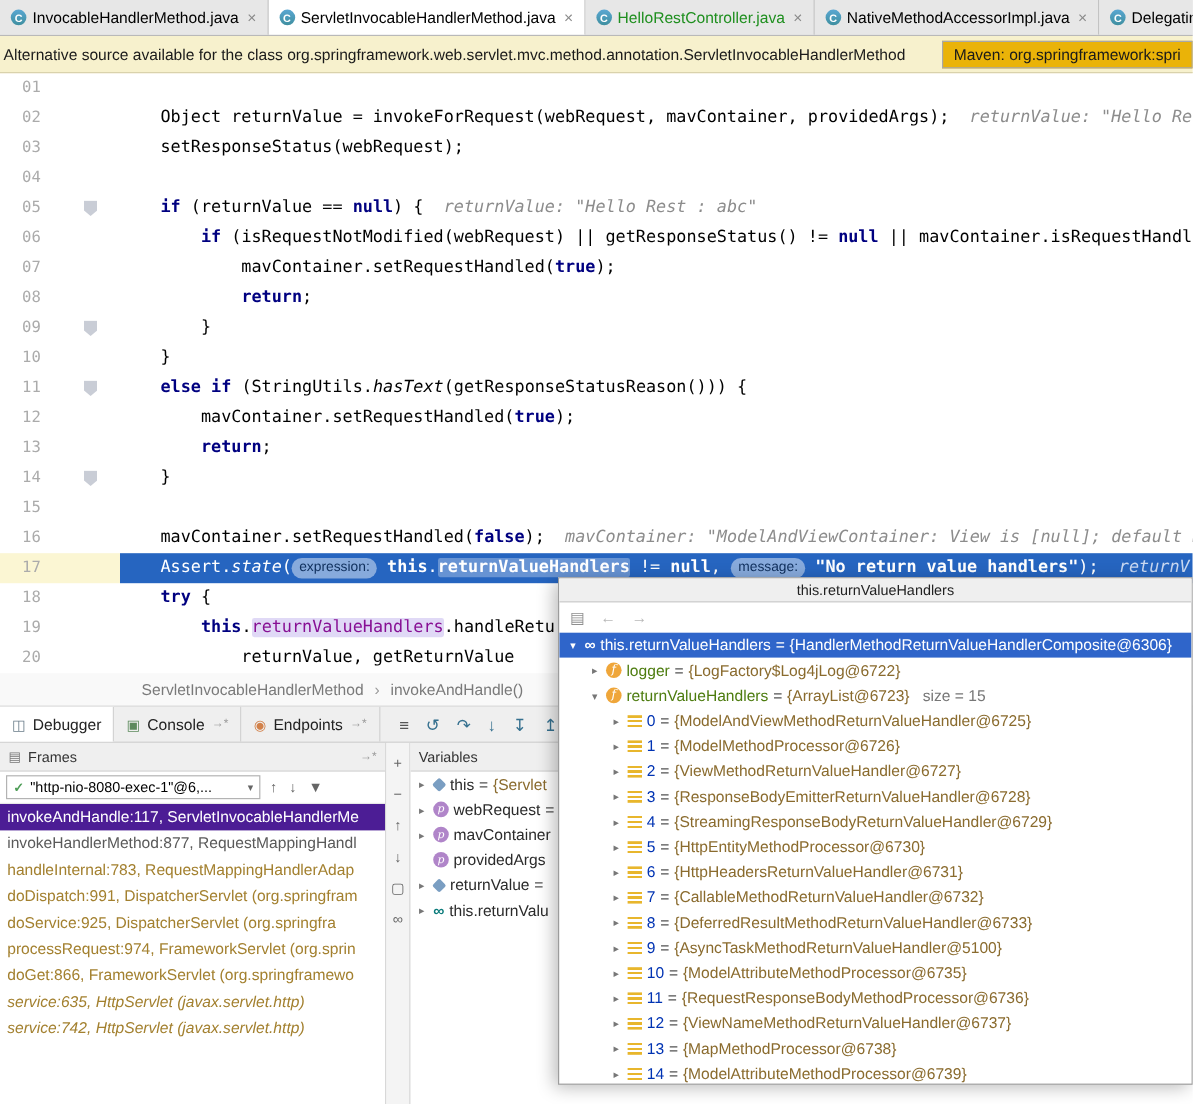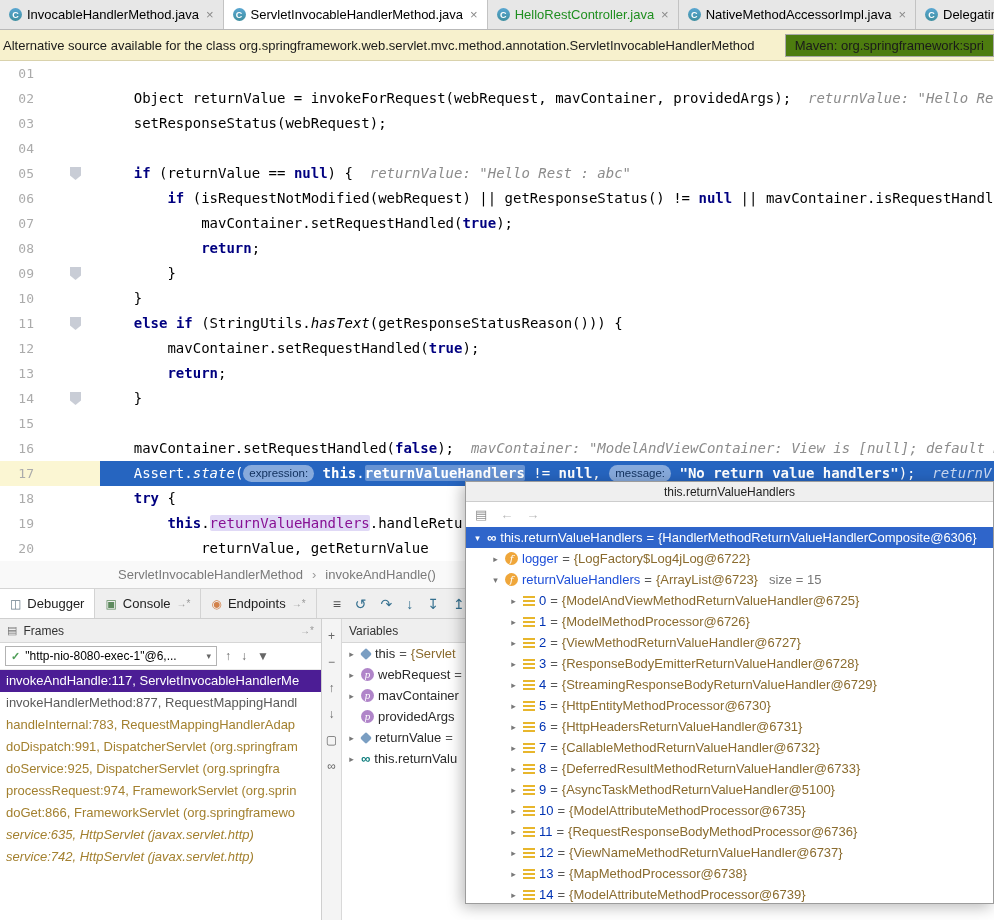--- a/index.html
+++ b/index.html
@@ -9,21 +9,21 @@
   
   .tabbar { height: 30px; background: #E7E7E7; border-bottom: 1px solid #B9B9B9; display: flex; align-items: stretch; overflow: hidden; }
   .tab { display: flex; align-items: center; gap: 5px; padding: 0 9px; font-size: 13px; border-right: 1px solid #C3C3C3; background: #E7E7E7; color: #000; white-space: nowrap; cursor: default; }
   .tab.active { background: #FFFFFF; }
   .tab.green .tlabel { color: #1F8F1F; }
   .cicon { width: 13px; height: 13px; border-radius: 50%; background: linear-gradient(#5AA7D2,#3F8FA0); color:#fff; font-size: 9px; font-weight: bold; display: inline-flex; align-items: center; justify-content: center; flex: 0 0 13px; }
   .tclose { color: #8A8A8A; font-size: 13px; margin-left: 2px; }
 
   
   .notif { height: 31px; background: #F7F1CD; border-bottom: 1px solid #D9D2AC; display: flex; align-items: center; font-size: 13px; color: #1A1A1A; padding-left: 3px; position: relative; overflow: hidden; }
-  .notif-action { position: absolute; right: 0; top: 4px; height: 23px; line-height: 21px; padding: 0 9px; border: 1px solid #A8A8A8; background: #4d7c0f; font-size: 13px; white-space: nowrap; }
+  .notif-action { position: absolute; right: 0; top: 4px; height: 23px; line-height: 21px; padding: 0 9px; border: 1px solid #A8A8A8; background: #eab308; font-size: 13px; white-space: nowrap; }
 
   
   .editor { height: 500px; background: #fff; overflow: hidden; }
   .crow { display: flex; height: 25px; line-height: 25px; font-family: "DejaVu Sans Mono", monospace; font-size: 14px; }
   .gut { width: 100px; flex: 0 0 100px; display: flex; align-items: center; }
   .lnum { width: 34px; text-align: right; color: #ABABAB; font-size: 13px; }
   .gico { margin-left: 36px; width: 11px; height: 13px; background: #C9CDD6; border: 0; clip-path: polygon(0 0,100% 0,100% 65%,50% 100%,0 65%); }
   .cw { flex: 1; white-space: pre; overflow: hidden; color: #000; }
   .crow.exec .gut { background: #FBF6D3; }
   .crow.exec .cw { background: #2665C0; color: #fff; }
@@ -92,21 +92,21 @@
   .ptitle { height: 20px; line-height: 20px; text-align: center; background: #EFEFEF; border-bottom: 1px solid #CDCDCD; font-size: 12px; color: #222; flex: 0 0 20px; }
   .ptools { height: 25px; display: flex; align-items: center; gap: 13px; padding-left: 9px; flex: 0 0 25px; }
   .ptool { color: #8F8F8F; font-size: 13px; }
   .ptool.dim { color: #B8B8B8; }
   .ptree { flex: 1; overflow: hidden; font-size: 13px; }
   .trow { height: 21px; display: flex; align-items: center; gap: 4px; white-space: nowrap; overflow: hidden; }
   .trow.sel { background: #2F65CA; }
   .trow.sel .chev, .trow.sel .tname, .trow.sel .teq, .trow.sel .tval, .trow.sel .ic-watch { color: #fff; }
   .ic-field { width: 13px; height: 13px; flex: 0 0 13px; border-radius: 50%; background: #EFA63A; color: #fff; font-size: 10px; font-style: italic; display: inline-flex; align-items: center; justify-content: center; font-family: "DejaVu Serif", serif; }
   .ic-item { width: 12px; height: 10px; flex: 0 0 12px; background: repeating-linear-gradient(to bottom,#E8B62C 0 2px,transparent 2px 4px); }
-  .tname.fld { color: #1d4ed8; }
+  .tname.fld { color: #4d7c0f; }
   .tname.idx { color: #0033B3; }
   .teq { color: #555; }
   .tval { color: #8A6B2E; }
   .textra { color: #777; margin-left: 7px; }
 </style>
 </head>
 <body>
 
 <div class="tabbar">
     <div class="tab">

